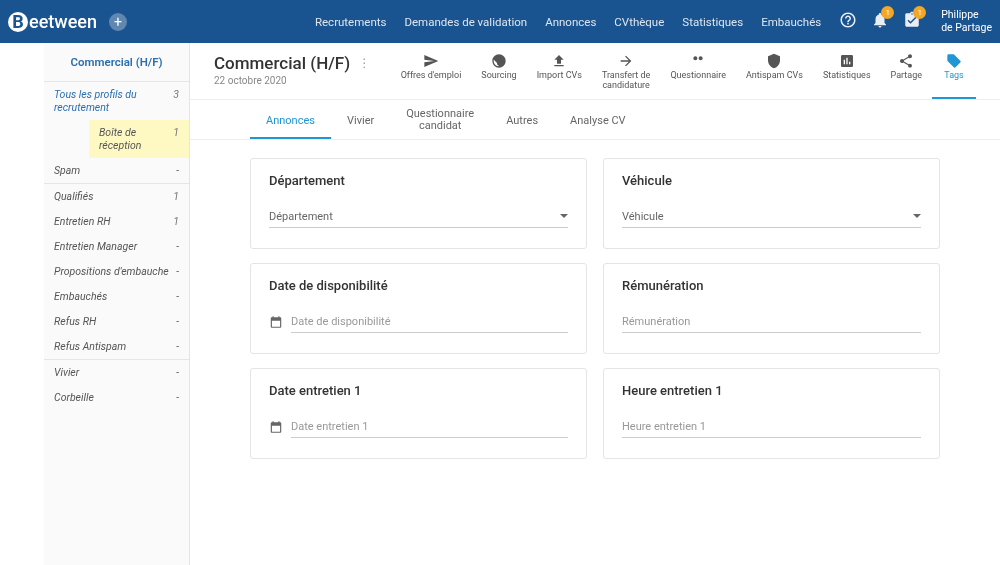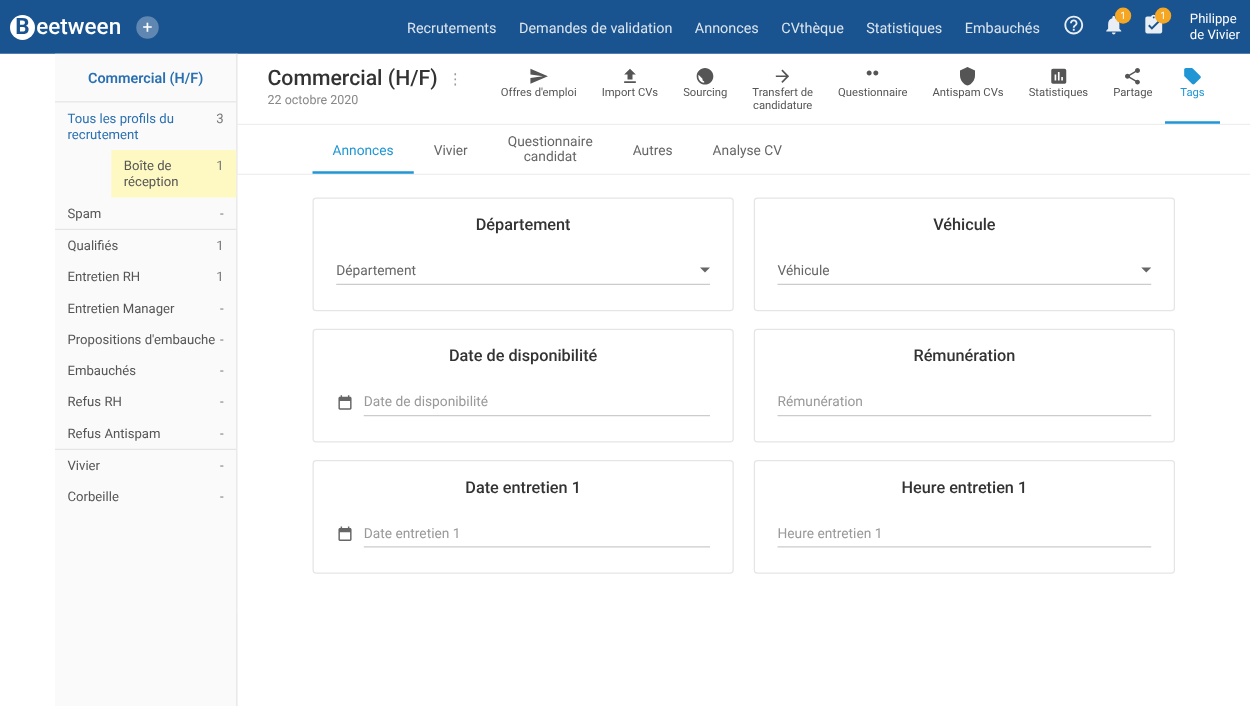--- a/index.html
+++ b/index.html
@@ -23,21 +23,21 @@
   .badge { position: absolute; top: -5px; right: -5px; background: #f5a623; color: #fff; border-radius: 50%; width: 13px; height: 13px; font-size: 8px; display: flex; align-items: center; justify-content: center; }
   .user-name { font-size: 10.5px; text-align: left; line-height: 1.2; margin-left: 6px; }
   
   
   .body-wrap { display: flex; height: calc(565px - 43px); padding-left: 44px; }
   
   
   .sidebar { width: 146px; border-right: 1px solid #e5e5e5; background: #fafafa; }
   .sidebar-title { text-align: center; font-weight: 600; color: #2a6fb0; padding: 12px 8px; font-size: 11.5px; }
   .sidebar-divider { height: 1px; background: #e5e5e5; margin: 0; }
-  .sidebar-item { display: flex; justify-content: space-between; padding: 6px 10px; font-size: 10.5px; color: #555; cursor: pointer; }
+  .sidebar-item { display: flex; justify-content: space-between; padding: 6px 10px; font-size: 10.5px; color: #555; cursor: pointer; font-style: italic; }
   .sidebar-item.blue { color: #2a6fb0; }
   .sidebar-item.active { background: #fef9c3; margin-left: 45px; }
   .sidebar-count { color: #777; }
   
   
   .content { flex: 1; display: flex; flex-direction: column; overflow: hidden; }
   
   
   .page-head { display: flex; padding: 10px 24px 0; border-bottom: 1px solid #eee; align-items: flex-start; }
   .page-title-block { flex-shrink: 0; }
@@ -53,21 +53,21 @@
   .action-item.active svg { fill: #2196d4; }
   .action-label { line-height: 1.1; }
   
   
   .tabs { display: flex; gap: 0; padding: 0 60px; border-bottom: 1px solid #eee; margin-top: 4px; }
   .tab { padding: 10px 16px; font-size: 11px; color: #666; cursor: pointer; text-align: center; }
   .tab.active { color: #2196d4; border-bottom: 2px solid #2196d4; }
   .tab.multiline { line-height: 1.1; padding-top: 4px; padding-bottom: 4px; }
   
   
-  .cards-area { padding: 18px 60px; overflow-y: auto; background: #fff; text-align: center; }
+  .cards-area { padding: 18px 60px; overflow-y: auto; background: #fff; }
   .card-row { display: flex; gap: 16px; margin-bottom: 14px; }
   .card { flex: 1; border: 1px solid #e5e5e5; border-radius: 3px; padding: 14px 18px 20px; }
   .card-title { font-size: 13px; font-weight: 500; color: #333; margin-bottom: 18px; }
   .field-row { display: flex; align-items: center; gap: 8px; }
   .field-underline { flex: 1; border-bottom: 1px solid #ccc; padding: 4px 0; display: flex; align-items: center; justify-content: space-between; }
   .field-text { font-size: 11px; color: #666; }
   .field-placeholder { font-size: 11px; color: #999; }
   .dropdown-arrow { width: 0; height: 0; border-left: 4px solid transparent; border-right: 4px solid transparent; border-top: 4px solid #666; }
   .cal-icon { width: 14px; height: 14px; fill: #666; }
 </style>
@@ -103,21 +103,21 @@
       <span class="badge">1</span>
     </span>
     <span class="header-icon-btn">
       <svg viewBox="0 0 24 24">
           <path d="M19 3h-4.18C14.4 1.84 13.3 1 12 1c-1.3 0-2.4.84-2.82 2H5c-1.1 0-2 .9-2 2v14c0 1.1.9 2 2 2h14c1.1 0 2-.9 2-2V5c0-1.1-.9-2-2-2zm-7 0c.55 0 1 .45 1 1s-.45 1-1 1-1-.45-1-1 .45-1 1-1zm-2 14l-4-4 1.41-1.41L10 14.17l6.59-6.59L18 9l-8 8z"></path>
         </svg>
       <span class="badge">1</span>
     </span>
     <div class="user-name">
       <div>Philippe</div>
-      <div>de Vivier</div>
+      <div>de Partage</div>
     </div>
   </div>
 </div>
 
 <div class="body-wrap">
 
   <div class="sidebar">
     <div class="sidebar-title">Commercial (H/F)</div>
     <div class="sidebar-divider"></div>
     <div id="sidebar-list">
@@ -185,29 +185,29 @@
       </div>
       <div class="action-icons" id="action-icons">
           <div class="action-item">
             <svg viewBox="0 0 24 24">
               <path d="M2.01 21L23 12 2.01 3 2 10l15 2-15 2z"></path>
             </svg>
             <span class="action-label">Offres d'emploi</span>
           </div>
           <div class="action-item">
             <svg viewBox="0 0 24 24">
+              <path d="M12 2C6.48 2 2 6.48 2 12s4.48 10 10 10 10-4.48 10-10S17.52 2 12 2zm-1 17.93c-3.95-.49-7-3.85-7-7.93 0-.62.08-1.21.21-1.79L9 15v1c0 1.1.9 2 2 2v1.93z"></path>
+            </svg>
+            <span class="action-label">Sourcing</span>
+          </div>
+          <div class="action-item">
+            <svg viewBox="0 0 24 24">
               <path d="M9 16h6v-6h4l-7-7-7 7h4zm-4 2h14v2H5z"></path>
             </svg>
             <span class="action-label">Import CVs</span>
-          </div>
-          <div class="action-item">
-            <svg viewBox="0 0 24 24">
-              <path d="M12 2C6.48 2 2 6.48 2 12s4.48 10 10 10 10-4.48 10-10S17.52 2 12 2zm-1 17.93c-3.95-.49-7-3.85-7-7.93 0-.62.08-1.21.21-1.79L9 15v1c0 1.1.9 2 2 2v1.93z"></path>
-            </svg>
-            <span class="action-label">Sourcing</span>
           </div>
           <div class="action-item">
             <svg viewBox="0 0 24 24">
               <path d="M12 4l-1.41 1.41L16.17 11H4v2h12.17l-5.58 5.59L12 20l8-8z"></path>
             </svg>
             <span class="action-label">Transfert de<br>candidature</span>
           </div>
           <div class="action-item">
             <svg viewBox="0 0 24 24">
               <path d="M16 11c1.66 0 2.99-1.34 2.99-3S17.66 5 16 5c-1.66 0-3 1.34-3 3s1.34 3 3 3zm-8 0c1.66 0 2.99-1.34 2.99-3S9.66 5 8 5C6.34 5 5 6.34 5 8s1.34 3 3 3z"></path>

